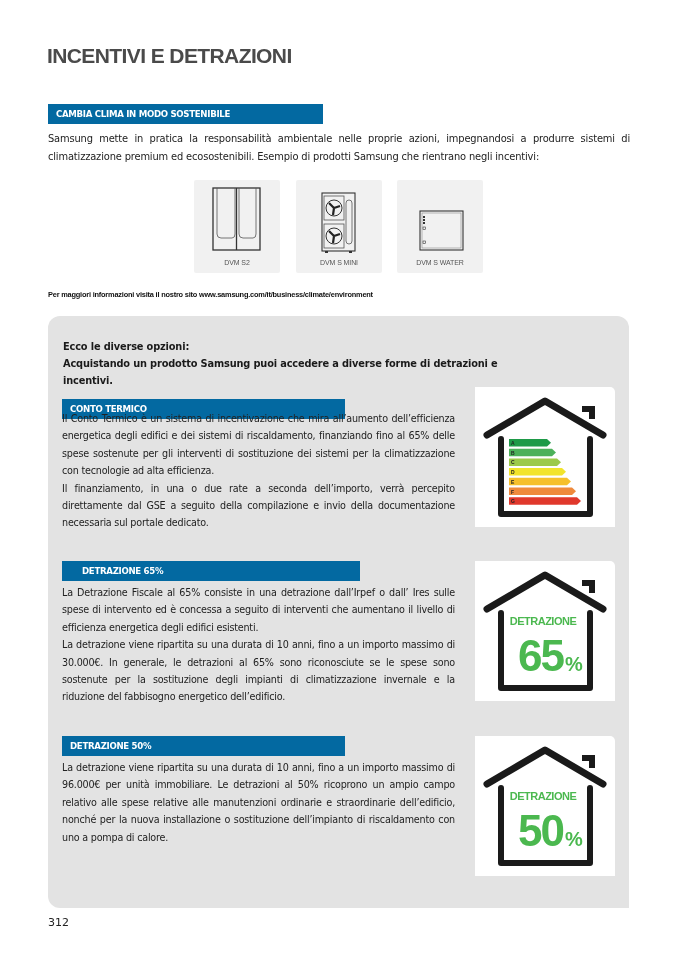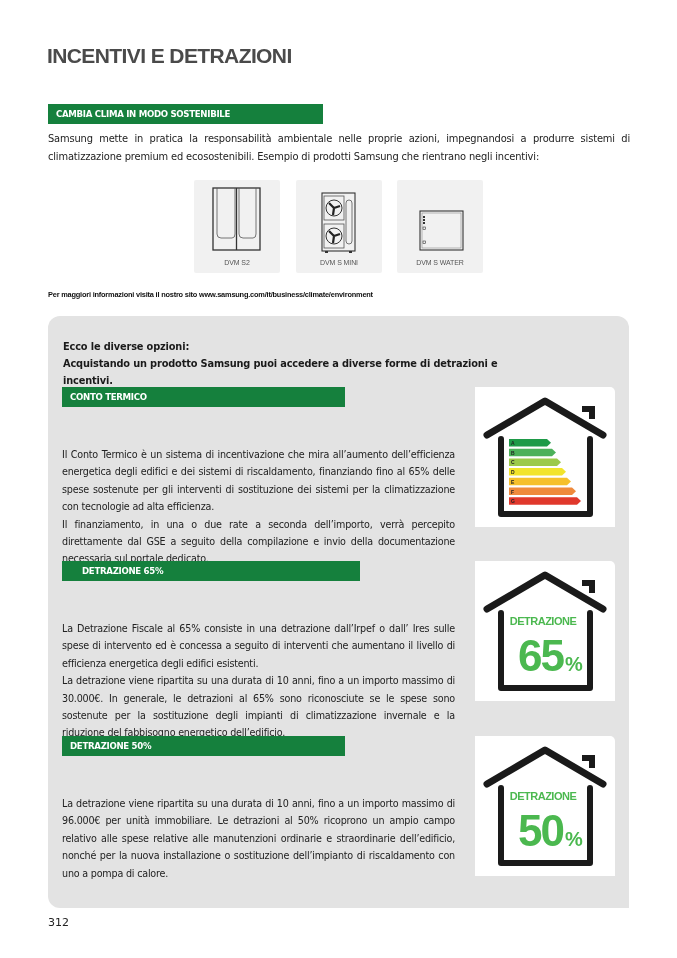--- a/index.html
+++ b/index.html
@@ -1,27 +1,27 @@
 <!DOCTYPE html>
 <html><head>
   <meta charset="utf-8">
   <style>
     html, body { margin:0; padding:0; background:#ffffff; }
     body { width:677px; height:958px; position:relative; overflow:hidden; font-family:"DejaVu Sans", sans-serif; color:#222; }
     .page-title { position:absolute; left:47px; top:44px; font-family:"Liberation Sans", sans-serif; font-weight:bold; font-size:21px; letter-spacing:-0.6px; color:#4a4a4a; margin:0; }
-    .section-bar { position:absolute; height:20px; background:#15803d; color:#fff; font-family:"DejaVu Sans", sans-serif; font-weight:bold; font-size:8.6px; letter-spacing:-0.3px; line-height:20px; padding-left:8px; box-sizing:border-box; }
+    .section-bar { position:absolute; height:20px; background:#0369a1; color:#fff; font-family:"DejaVu Sans", sans-serif; font-weight:bold; font-size:8.6px; letter-spacing:-0.3px; line-height:20px; padding-left:8px; box-sizing:border-box; }
     .intro { position:absolute; left:48px; top:130px; width:582px; font-size:9.9px; line-height:18px; text-align:justify; color:#222; letter-spacing:-0.15px; }
     .products { position:absolute; left:194px; top:180px; }
     .product { position:absolute; top:0; width:86px; height:93px; background:#f1f1f1; border-radius:2px; }
     .product svg { position:absolute; left:0; top:0; }
     .product-label { position:absolute; left:0; width:86px; top:79px; text-align:center; font-family:"Liberation Sans", sans-serif; font-size:7px; color:#555; letter-spacing:-0.1px; }
     .more-info { position:absolute; left:48px; top:290px; font-family:"Liberation Sans", sans-serif; font-weight:bold; font-size:7.4px; color:#111; letter-spacing:-0.2px; }
     .panel { position:absolute; left:48px; top:316px; width:581px; height:592px; background:#e3e3e3; border-radius:12px 12px 0 12px; }
     .panel-lead { position:absolute; left:63px; top:338px; width:480px; font-weight:bold; font-size:9.8px; line-height:17px; color:#1a1a1a; letter-spacing:-0.15px; }
-    .block-text { position:absolute; left:62px; width:393px; font-size:9.6px; line-height:17.4px; text-align:justify; color:#222; letter-spacing:-0.2px;margin-top:36px; }
+    .block-text { position:absolute; left:62px; width:393px; font-size:9.6px; line-height:17.4px; text-align:justify; color:#222; letter-spacing:-0.2px; }
     .block-text p { margin:0; }
     .house-card { position:absolute; left:475px; width:140px; height:140px; background:#ffffff; border-radius:0 5px 0 0; }
     .house-card svg { position:absolute; left:0; top:0; }
     .page-number { position:absolute; left:48px; top:916px; font-size:11px; color:#222; }
   </style>
 </head>
 <body>
 
 <h1 class="page-title">INCENTIVI E DETRAZIONI</h1>
 
@@ -70,21 +70,21 @@
 
 <div class="more-info">Per maggiori informazioni visita il nostro sito www.samsung.com/it/business/climate/environment</div>
 
 <div class="panel"></div>
 
 <div class="panel-lead">
   <div>Ecco le diverse opzioni:</div>
   <div>Acquistando un prodotto Samsung puoi accedere a diverse forme di detrazioni e incentivi.</div>
 </div>
 
-<div class="section-bar" style="left:62px; top:387px; width:283px;">CONTO TERMICO</div>
+<div class="section-bar" style="left:62px; top:399px; width:283px;">CONTO TERMICO</div>
 <div class="block-text" style="top:410px;">
   <p>Il Conto Termico è un sistema di incentivazione che mira all’aumento dell’efficienza energetica degli edifici e dei sistemi di riscaldamento, finanziando fino al 65% delle spese sostenute per gli interventi di sostituzione dei sistemi per la climatizzazione con tecnologie ad alta efficienza.</p>
   <p>Il finanziamento, in una o due rate a seconda dell’importo, verrà percepito direttamente dal GSE a seguito della compilazione e invio della documentazione necessaria sul portale dedicato.</p>
 </div>
 <div class="house-card" style="top:387px;">
   <svg width="140" height="140" id="energy-house">
     <path d="M12 48 L70 14 L128 48" fill="none" stroke="#1a1a1a" stroke-width="7" stroke-linecap="round" stroke-linejoin="round"></path>
     <path d="M107 22 L117 22 L117 32" fill="none" stroke="#1a1a1a" stroke-width="6" stroke-linejoin="miter"></path>
     <path d="M26 52 V127 H115 V52" fill="none" stroke="#1a1a1a" stroke-width="6" stroke-linecap="round" stroke-linejoin="round"></path>
     <g id="energy-bars">

